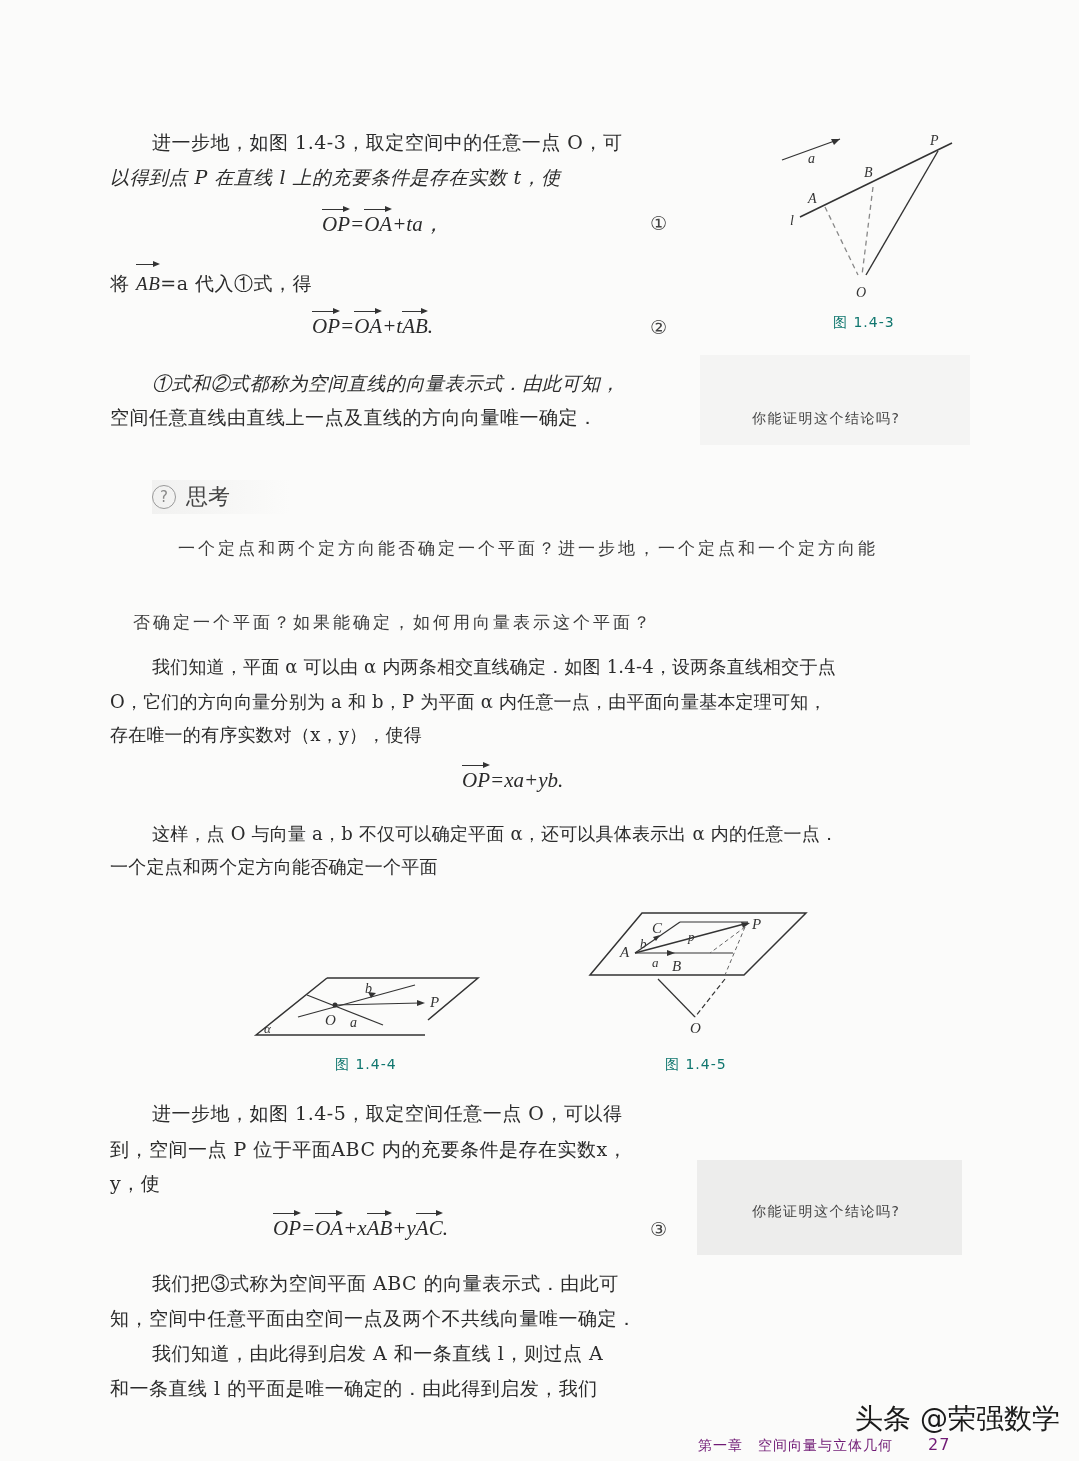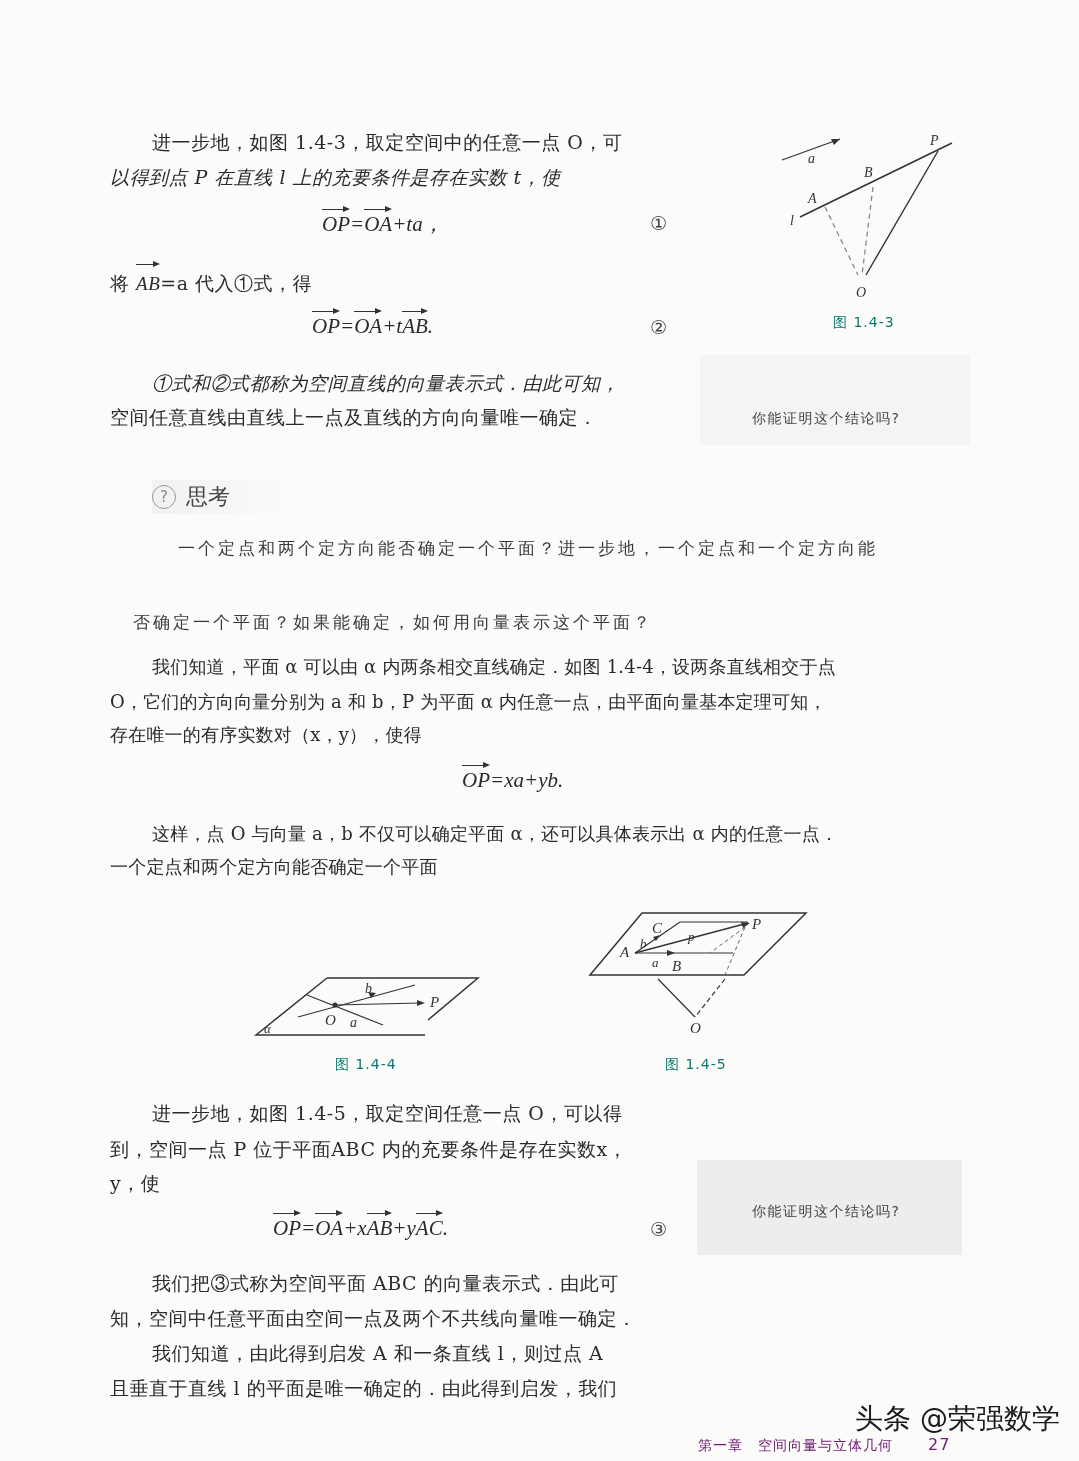--- a/index.html
+++ b/index.html
@@ -143,17 +143,17 @@
   <span class="vec">OP</span><span>=</span><span class="vec">OA</span><span>+x</span><span class="vec">AB</span><span>+y</span><span class="vec">AC</span><span>.</span>
 </div>
 <div class="abs num" style="left:650px;top:1218px;">③</div>
 
 <div class="abs sidebox" style="left:697px;top:1160px;width:265px;height:95px;"></div>
 <div class="abs sidenote" style="left:752px;top:1203px;">你能证明这个结论吗?</div>
 
 <div class="abs p" style="left:152px;top:1266px;">我们把③式称为空间平面 ABC 的向量表示式．由此可</div>
 <div class="abs p" style="left:110px;top:1301px;">知，空间中任意平面由空间一点及两个不共线向量唯一确定．</div>
 <div class="abs p" style="left:152px;top:1336px;">我们知道，由此得到启发 A 和一条直线 l，则过点 A</div>
-<div class="abs p" style="left:110px;top:1371px;">且垂直于直线 l 的平面是唯一确定的．由此得到启发，我们</div>
+<div class="abs p" style="left:110px;top:1371px;">和一条直线 l 的平面是唯一确定的．由此得到启发，我们</div>
 
 <div class="abs watermark" style="left:855px;top:1400px;">头条 @荣强数学</div>
 <div class="abs footer" style="left:698px;top:1437px;">第一章　空间向量与立体几何</div>
 <div class="abs footer" style="left:928px;top:1435px;font-size:16px;">27</div>
 
 </body></html>

